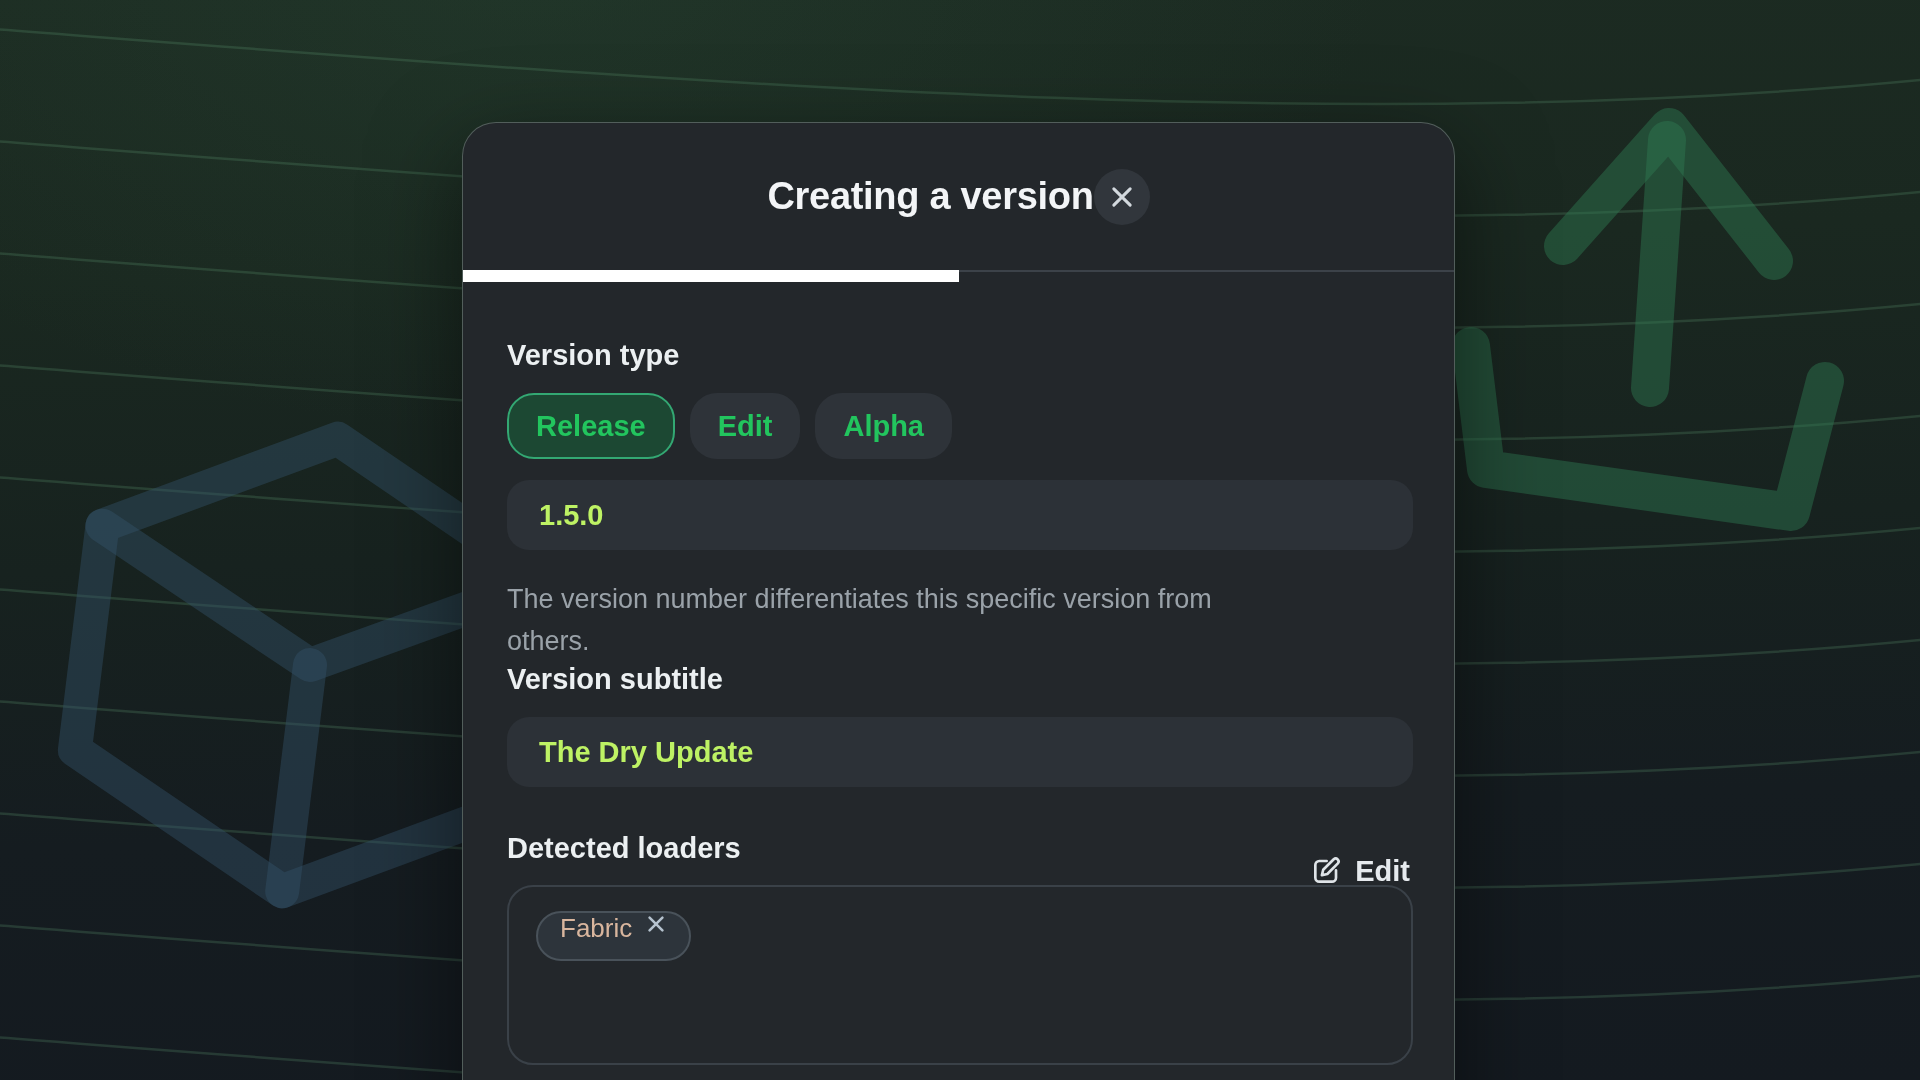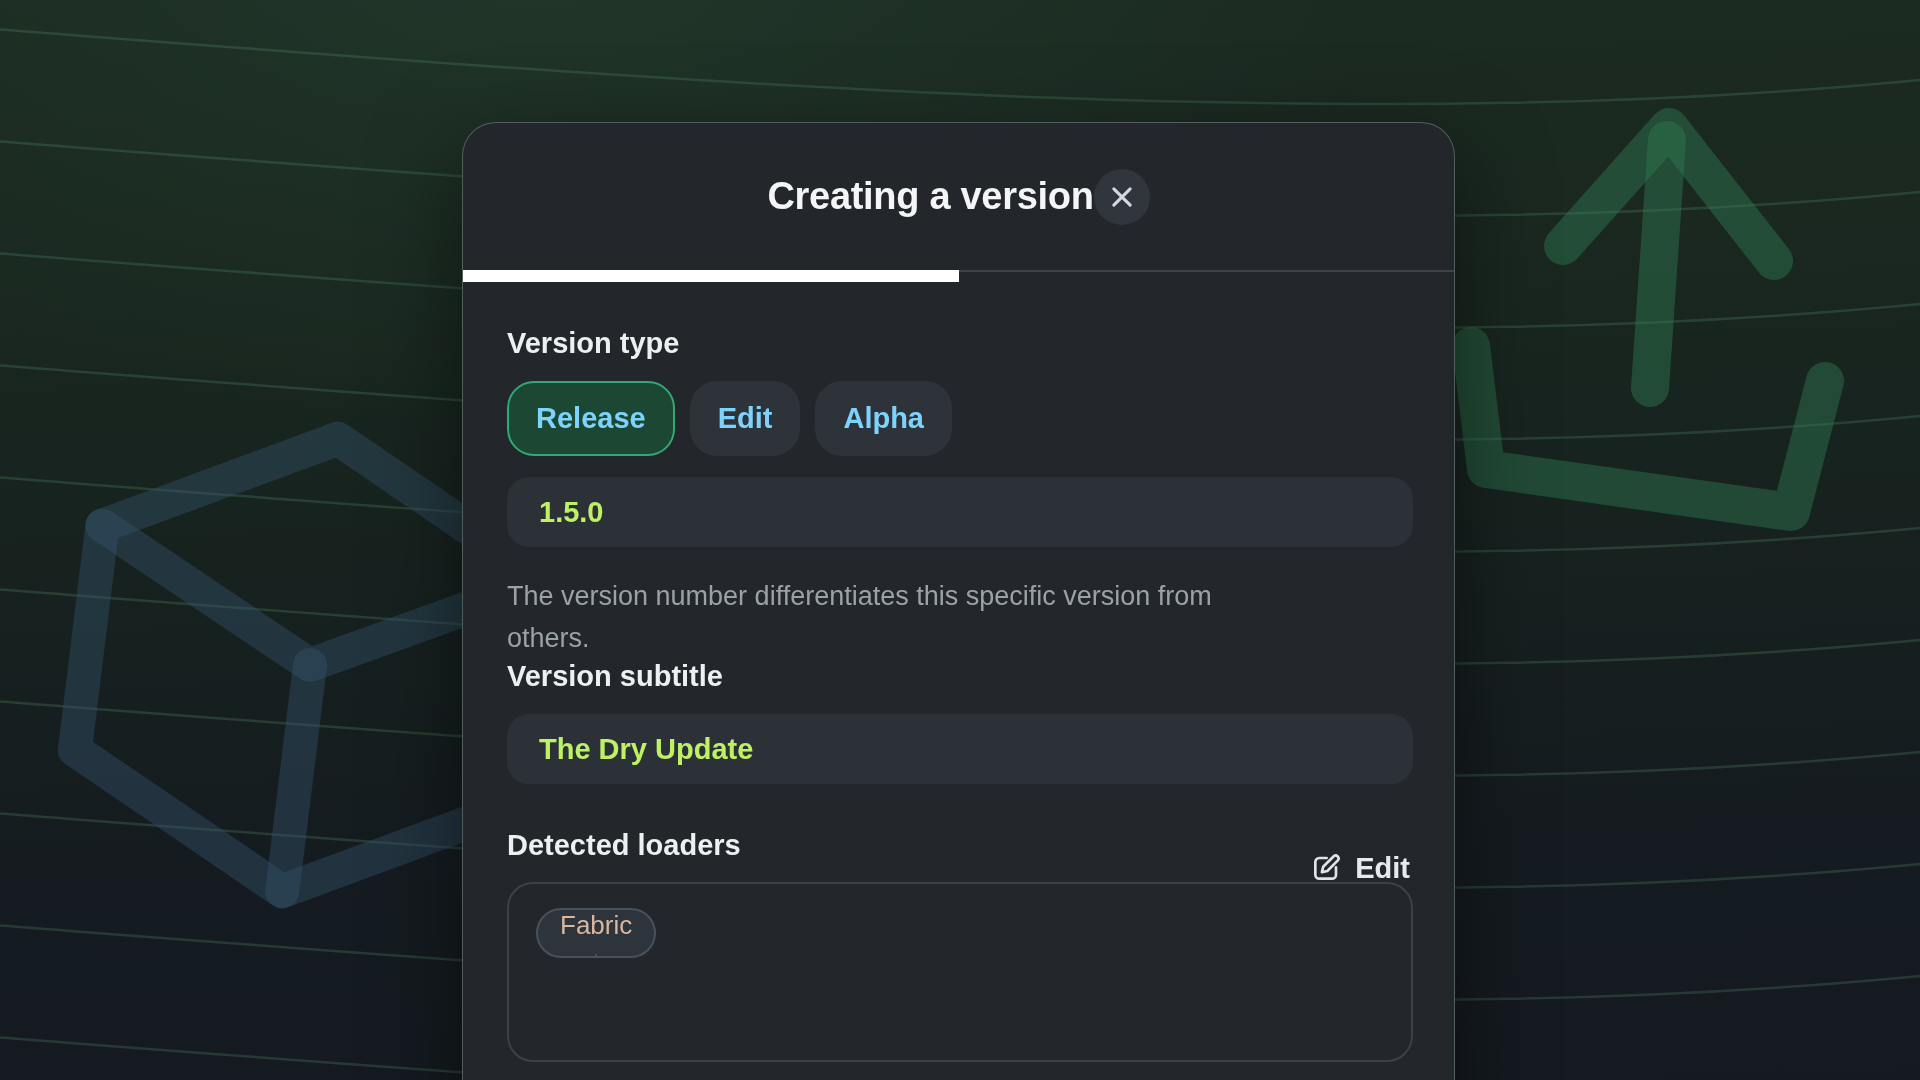--- a/index.html
+++ b/index.html
@@ -31,25 +31,25 @@
     width:56px;height:56px;border-radius:50%;border:none;cursor:pointer;
     background:#31363c;display:flex;align-items:center;justify-content:center;
     color:#d3d9de;padding:0;
   }
   .progress{position:relative;height:12px;}
   .progress .track{position:absolute;left:0;right:0;top:0;height:2px;background:#3c4249;}
   .progress .fill{position:absolute;left:0;top:0;height:12px;background:#ffffff;}
 
   .modal-body{padding:0 44px;}
   .label{font-size:29px;font-weight:700;color:#ecf0f2;line-height:34px;}
-  .mt-type{margin-top:44px;}
+  .mt-type{margin-top:56px;}
   .type-row{margin-top:21px;display:flex;gap:15px;}
   .type-btn{
-    height:75px;padding:0 28px;border-radius:27px;border:none;cursor:pointer;
-    background:#2e3339;color:#7dd3fc;font-family:inherit;
+    height:66px;padding:0 28px;border-radius:27px;border:none;cursor:pointer;
+    background:#2e3339;color:#22c55e;font-family:inherit;
     font-size:29px;font-weight:700;display:flex;align-items:center;
   }
   .type-btn.selected{
     background:#1c4833;border:2px solid #33a873;padding:0 27px;
   }
   .mt-number{margin-top:50px;}
   .req{color:#f0476a;margin-left:9px;font-weight:700;}
   .text-input{
     display:block;box-sizing:border-box;margin-top:21px;width:906px;height:70px;
     background:#2c3137;border:none;border-radius:22px;outline:none;
@@ -63,23 +63,23 @@
   .edit-btn{
     display:flex;align-items:center;gap:13px;border:none;background:transparent;cursor:pointer;
     color:#e6eaee;font-family:inherit;font-size:29px;font-weight:700;padding:0;margin-top:40px;
   }
   .edit-btn svg{color:#dfe4e8;}
   .loaders-box{
     box-sizing:border-box;margin-top:18px;width:906px;height:180px;
     border:2px solid #3a4148;border-radius:26px;padding:24px 27px;
   }
   .loader-tag{
-    display:inline-flex;align-items:center;gap:13px;height:46px;padding:0 22px;
+    display:inline-flex;align-items:flex-start;gap:13px;height:46px;padding:0 22px;
     background:#2d343b;border:2px solid #49525a;border-radius:999px;
-    font-size:26px;font-weight:500;color:#d9b69e;flex-direction:column;
+    font-size:26px;font-weight:500;color:#d9b69e;
   }
   .tag-x{color:#b5c2ce;cursor:pointer;}
 </style>
 </head>
 <body>
 
 <svg class="bg" viewBox="0 0 1920 1080" fill="none" xmlns="http://www.w3.org/2000/svg">
   <g stroke="#57916c" stroke-opacity="0.27" stroke-width="2.5" fill="none">
     <path d="M-20,28  C 700,83  1350,138 1940,78"></path>
     <path d="M-20,140 C 700,195 1350,250 1940,190"></path>

